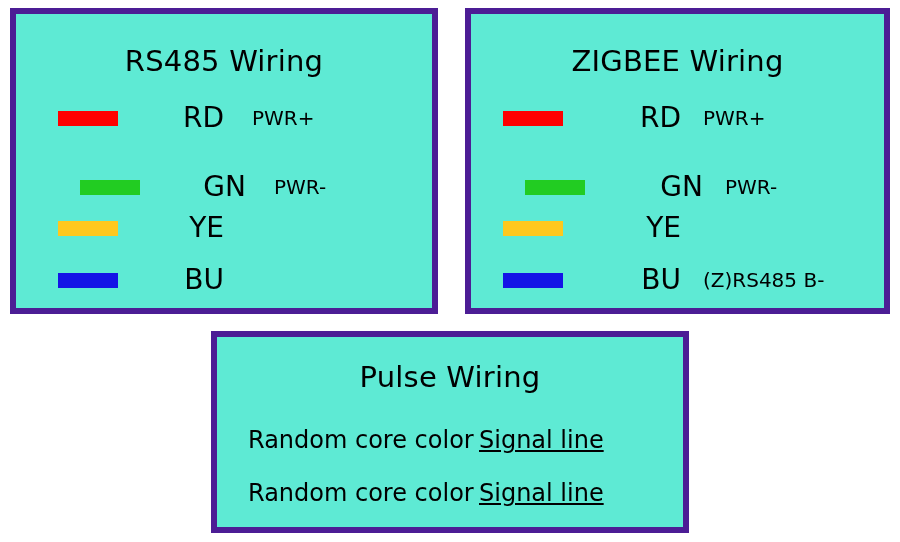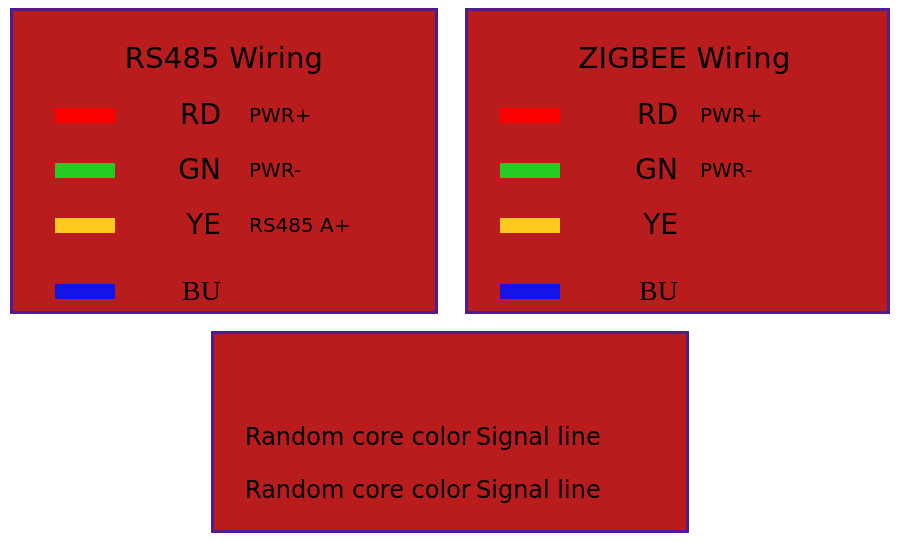--- a/index.html
+++ b/index.html
@@ -12,22 +12,22 @@
     height: 542px;
     position: relative;
     font-family: "DejaVu Sans", sans-serif;
     color: #000000;
     overflow: hidden;
   }
 
   .panel {
     position: absolute;
     box-sizing: border-box;
-    border: 3px solid #4c1d95;
-    background: #b91c1c;
+    border: 6px solid #4c1d95;
+    background: #5eead4;
   }
 
   
   #panel-rs485 {
     left: 10px;
     top: 8px;
     width: 428px;
     height: 306px;
   }
   
@@ -49,43 +49,43 @@
     position: absolute;
     left: 0;
     width: 100%;
     text-align: center;
     font-size: 29px;
     line-height: 1;
     white-space: nowrap;
     letter-spacing: 0.2px;
   }
   #panel-rs485  .panel-title { top: 33px; }
-  #panel-zigbee .panel-title { top: 33px; margin-left: 7px; }
+  #panel-zigbee .panel-title { top: 33px; }
   #panel-pulse  .panel-title { top: 26px; }
 
   
   .wire-rows {
     position: absolute;
     left: 0;
     top: 0;
     width: 100%;
     height: 100%;
   }
   .wire-row {
     position: absolute;
     height: 36px;
     display: flex;
     align-items: center;
     white-space: nowrap;
     justify-content: space-between;
   }
   .wire-row.r0 { top: 86px; }
-  .wire-row.r1 { top: 141px; }
+  .wire-row.r1 { top: 155px; margin-left: 22px; }
   .wire-row.r2 { top: 196px; }
-  .wire-row.r3 { top: 262px; font-family: Liberation Serif, serif; }
+  .wire-row.r3 { top: 248px; }
 
   #panel-rs485  .wire-row { left: 42px; }
   #panel-zigbee .wire-row { left: 32px; }
 
   .swatch {
     width: 60px;
     height: 15px;
     flex: 0 0 auto;
   }
   .wire-code {
@@ -126,20 +126,21 @@
   .pulse-col-core {
     font-size: 24px;
     line-height: 1;
     width: 231px;
     flex: 0 0 auto;
   }
   .pulse-col-signal {
     font-size: 24px;
     line-height: 1;
     flex: 0 0 auto;
+    text-decoration: underline;
   }
 </style>
 </head>
 <body>
 
 <div class="panel" id="panel-rs485">
   <div class="panel-title">RS485 Wiring</div>
   <div class="wire-rows">
 
     <div class="wire-row r0">
@@ -150,21 +151,20 @@
 
     <div class="wire-row r1">
       <span class="swatch" style="background:#22CC22;"></span>
       <span class="wire-code">GN</span>
       <span class="wire-func">PWR-</span>
     </div>
 
     <div class="wire-row r2">
       <span class="swatch" style="background:#FFC81E;"></span>
       <span class="wire-code">YE</span>
-      <span class="wire-func">RS485 A+</span>
     </div>
 
     <div class="wire-row r3">
       <span class="swatch" style="background:#1414E6;"></span>
       <span class="wire-code">BU</span>
     </div>
 
   </div>
 </div>
 
@@ -185,26 +185,28 @@
     </div>
 
     <div class="wire-row r2">
       <span class="swatch" style="background:#FFC81E;"></span>
       <span class="wire-code">YE</span>
     </div>
 
     <div class="wire-row r3">
       <span class="swatch" style="background:#1414E6;"></span>
       <span class="wire-code">BU</span>
+      <span class="wire-func">(Z)RS485 B-</span>
     </div>
 
   </div>
 </div>
 
 <div class="panel" id="panel-pulse">
+  <div class="panel-title">Pulse Wiring</div>
   <div class="pulse-rows">
 
     <div class="pulse-row p0">
       <span class="pulse-col-core">Random core color</span>
       <span class="pulse-col-signal">Signal line</span>
     </div>
 
     <div class="pulse-row p1">
       <span class="pulse-col-core">Random core color</span>
       <span class="pulse-col-signal">Signal line</span>

